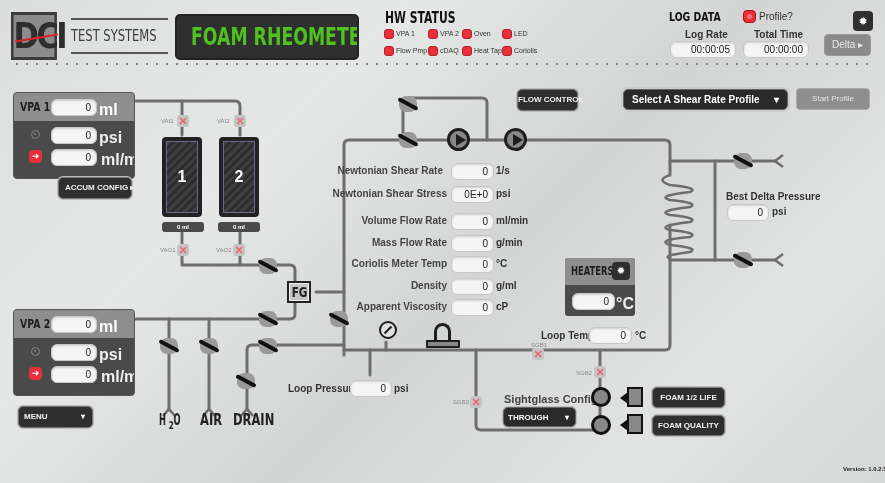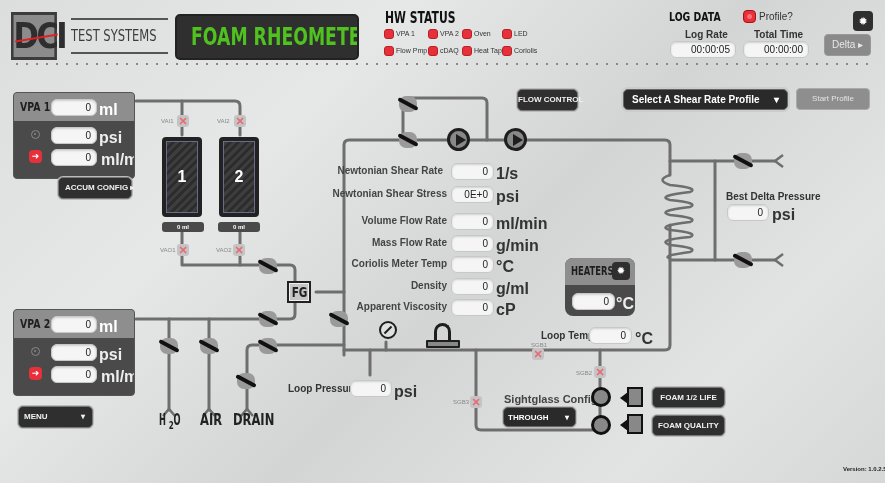--- a/index.html
+++ b/index.html
@@ -31,21 +31,21 @@
   .led { width: 10px; height: 10px; border-radius: 3px; background: #e8303a; border: 1px solid #b82028; }
   .led-label { font-size: 7px; color: #333; white-space: nowrap; }
 
   .log-title { left: 669px; top: 9px; font-size: 13px; color: #111; font-family: "DejaVu Sans", sans-serif; font-weight: bold; white-space: nowrap; }
   .log-title span { display: inline-block; transform: scaleX(0.72); transform-origin: left; }
   .logging-led { left: 743px; top: 10px; width: 13px; height: 13px; border-radius: 4px; background: #e8303a; border: 1px solid #a11; }
   .logging-led::after { content: ""; position: absolute; left: 3px; top: 3px; width: 5px; height: 5px; border-radius: 50%; background: #f6707a; }
   .small-lbl { font-size: 10px; color: #333; font-weight: bold; white-space: nowrap; }
   .field { background: #f5f5f5; border: 1px solid #c8c8c8; border-radius: 6px; box-shadow: inset 0 1px 2px rgba(0,0,0,.15);
     font-size: 10px; color: #222; text-align: right; padding-right: 5px; line-height: 15px; height: 17px; white-space: nowrap; }
-  .unit { font-size: 16px; color: #333; font-weight: bold; white-space: nowrap; }
+  .unit { font-size: 10px; color: #333; font-weight: bold; white-space: nowrap; }
   .gear-btn { width: 20px; height: 20px; background: #2f2f2f; border-radius: 4px; color: #fff; font-size: 11px; text-align: center; line-height: 20px; }
   .notes-btn { left: 824px; top: 34px; width: 47px; height: 22px; background: #8a8a8a; border-radius: 4px; border: 1px solid #999;
     color: #e8e8e8; font-size: 10px; line-height: 20px; text-align: center; }
 
   
   .vpa-panel { width: 122px; border-radius: 4px; overflow: hidden; background: #4a4a4a; border: 1px solid #555; }
   .vpa-head { height: 28px; background: #8e8e8e; position: relative; }
   .vpa-head .lbl { position: absolute; left: 6px; top: 6px; font-family: "DejaVu Sans", sans-serif; font-weight: bold; font-size: 13px; color: #1e1e1e; white-space: nowrap; }
   .vpa-head .lbl span { display: inline-block; transform: scaleX(0.72); transform-origin: left; }
   .vpa-body { height: 58px; position: relative; }
@@ -61,21 +61,21 @@
     background: repeating-linear-gradient(135deg, #3d3d3d 0 3px, #2c2c2c 3px 6px); color: #fff; font-size: 16px; font-weight: bold;
     text-align: center; line-height: 70px; }
   .tank-vol { width: 42px; height: 10px; background: #4a4a4a; border-radius: 3px; color: #fff; font-size: 6px; font-weight: bold; text-align: center; line-height: 10px; }
   .xvalve { width: 12px; height: 12px; background: #c4c4c4; border-radius: 3px; color: #e86a74; font-size: 11px; font-weight: bold; text-align: center; line-height: 12px; }
   .vlabel { font-size: 6px; color: #888; white-space: nowrap; }
 
   .meas-lbl { font-size: 10px; color: #444; font-weight: bold; white-space: nowrap; text-align: right; width: 150px; }
   .select-dark { background: #2a2a2a; border-radius: 5px; border: 1px solid #666; box-shadow: 0 0 0 2px #ccc; color: #fff; font-weight: bold; white-space: nowrap; }
   .start-btn { left: 796px; top: 88px; width: 74px; height: 22px; background: #8e8e8e; border-radius: 4px; border: 1px solid #aaa; color: #e5e5e5; font-size: 8px; text-align: center; line-height: 20px; }
 
-  .heaters { left: 565px; top: 258px; width: 70px; height: 58px; border-radius: 8px; overflow: hidden; background: #4a4a4a; }
+  .heaters { left: 565px; top: 258px; width: 70px; height: 58px; border-radius: 3px; overflow: hidden; background: #4a4a4a; }
   .heaters-head { height: 27px; background: #8e8e8e; position: relative; }
   .heaters-head .lbl { position: absolute; left: 6px; top: 6px; font-family: "DejaVu Sans", sans-serif; font-weight: bold; font-size: 12px; color: #1e1e1e; white-space: nowrap; }
   .heaters-head .lbl span { display: inline-block; transform: scaleX(0.7); transform-origin: left; }
 
   .big-lbl { font-family: "DejaVu Sans", sans-serif; font-weight: bold; font-size: 16px; color: #222; white-space: nowrap; }
   .big-lbl span { display: inline-block; transform: scaleX(0.72); transform-origin: left; }
   .version { left: 843px; top: 466px; font-size: 6px; color: #222; font-weight: bold; white-space: nowrap; }
 </style>
 </head>
 <body>

